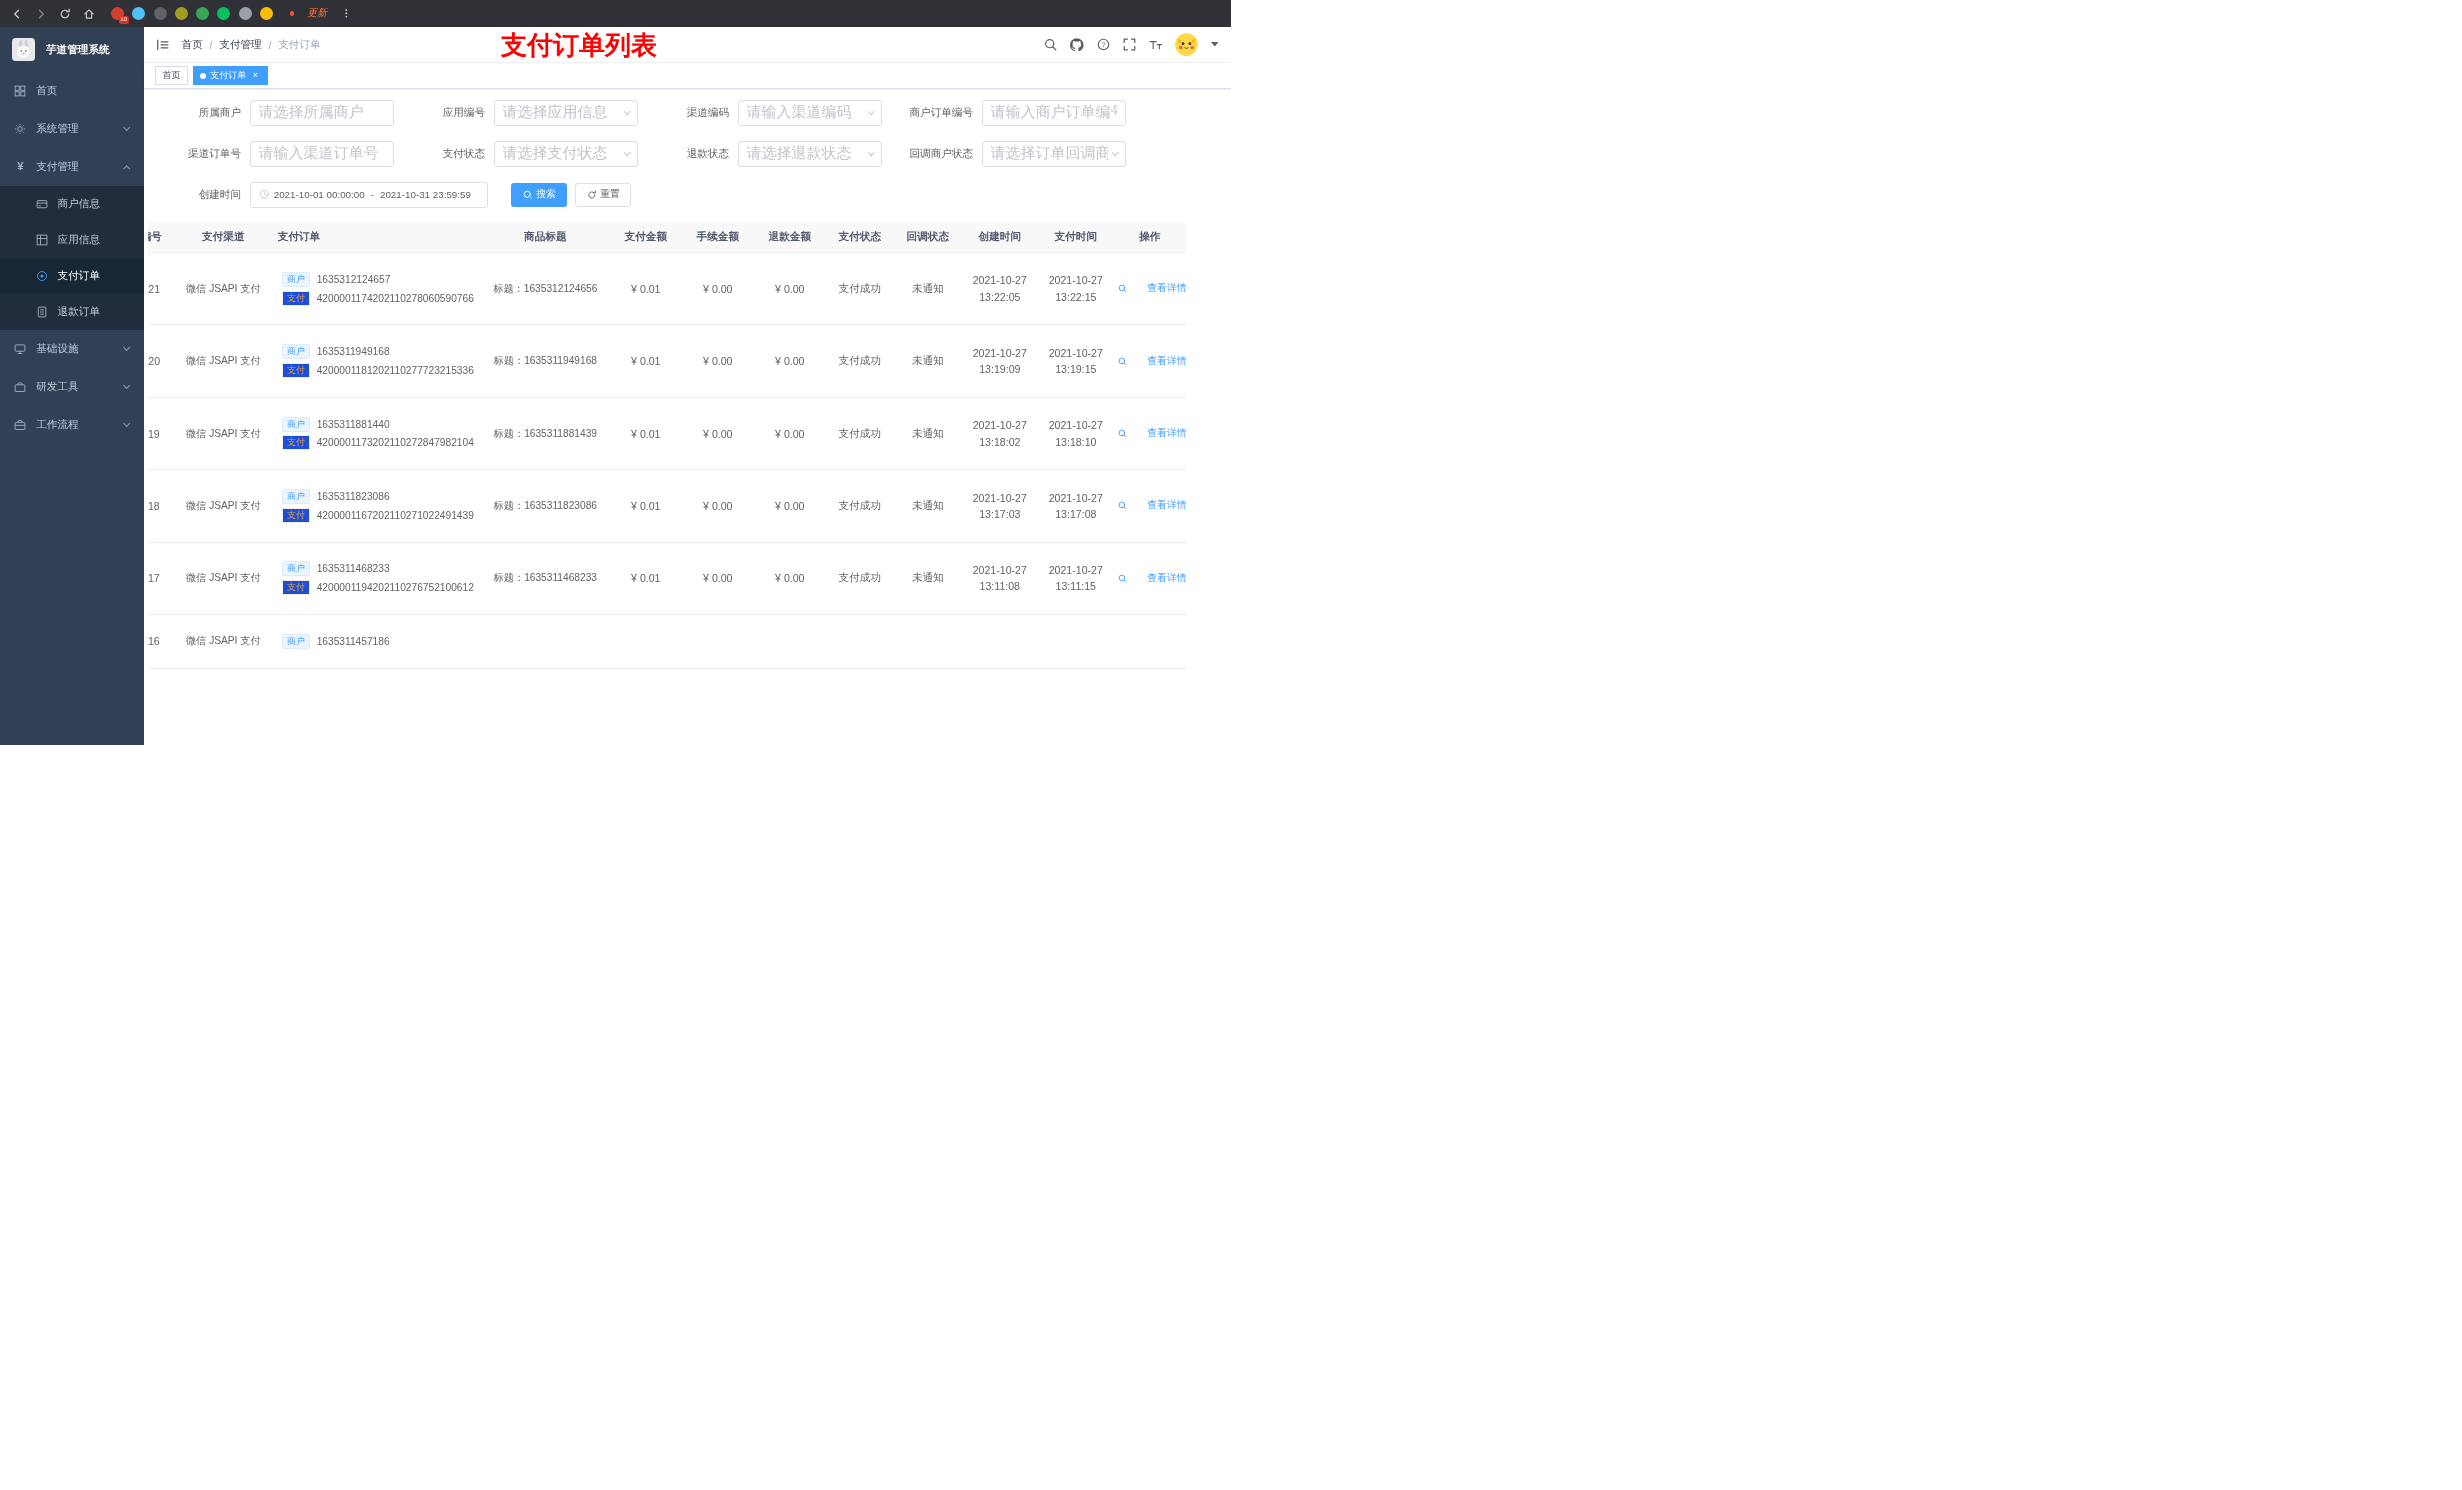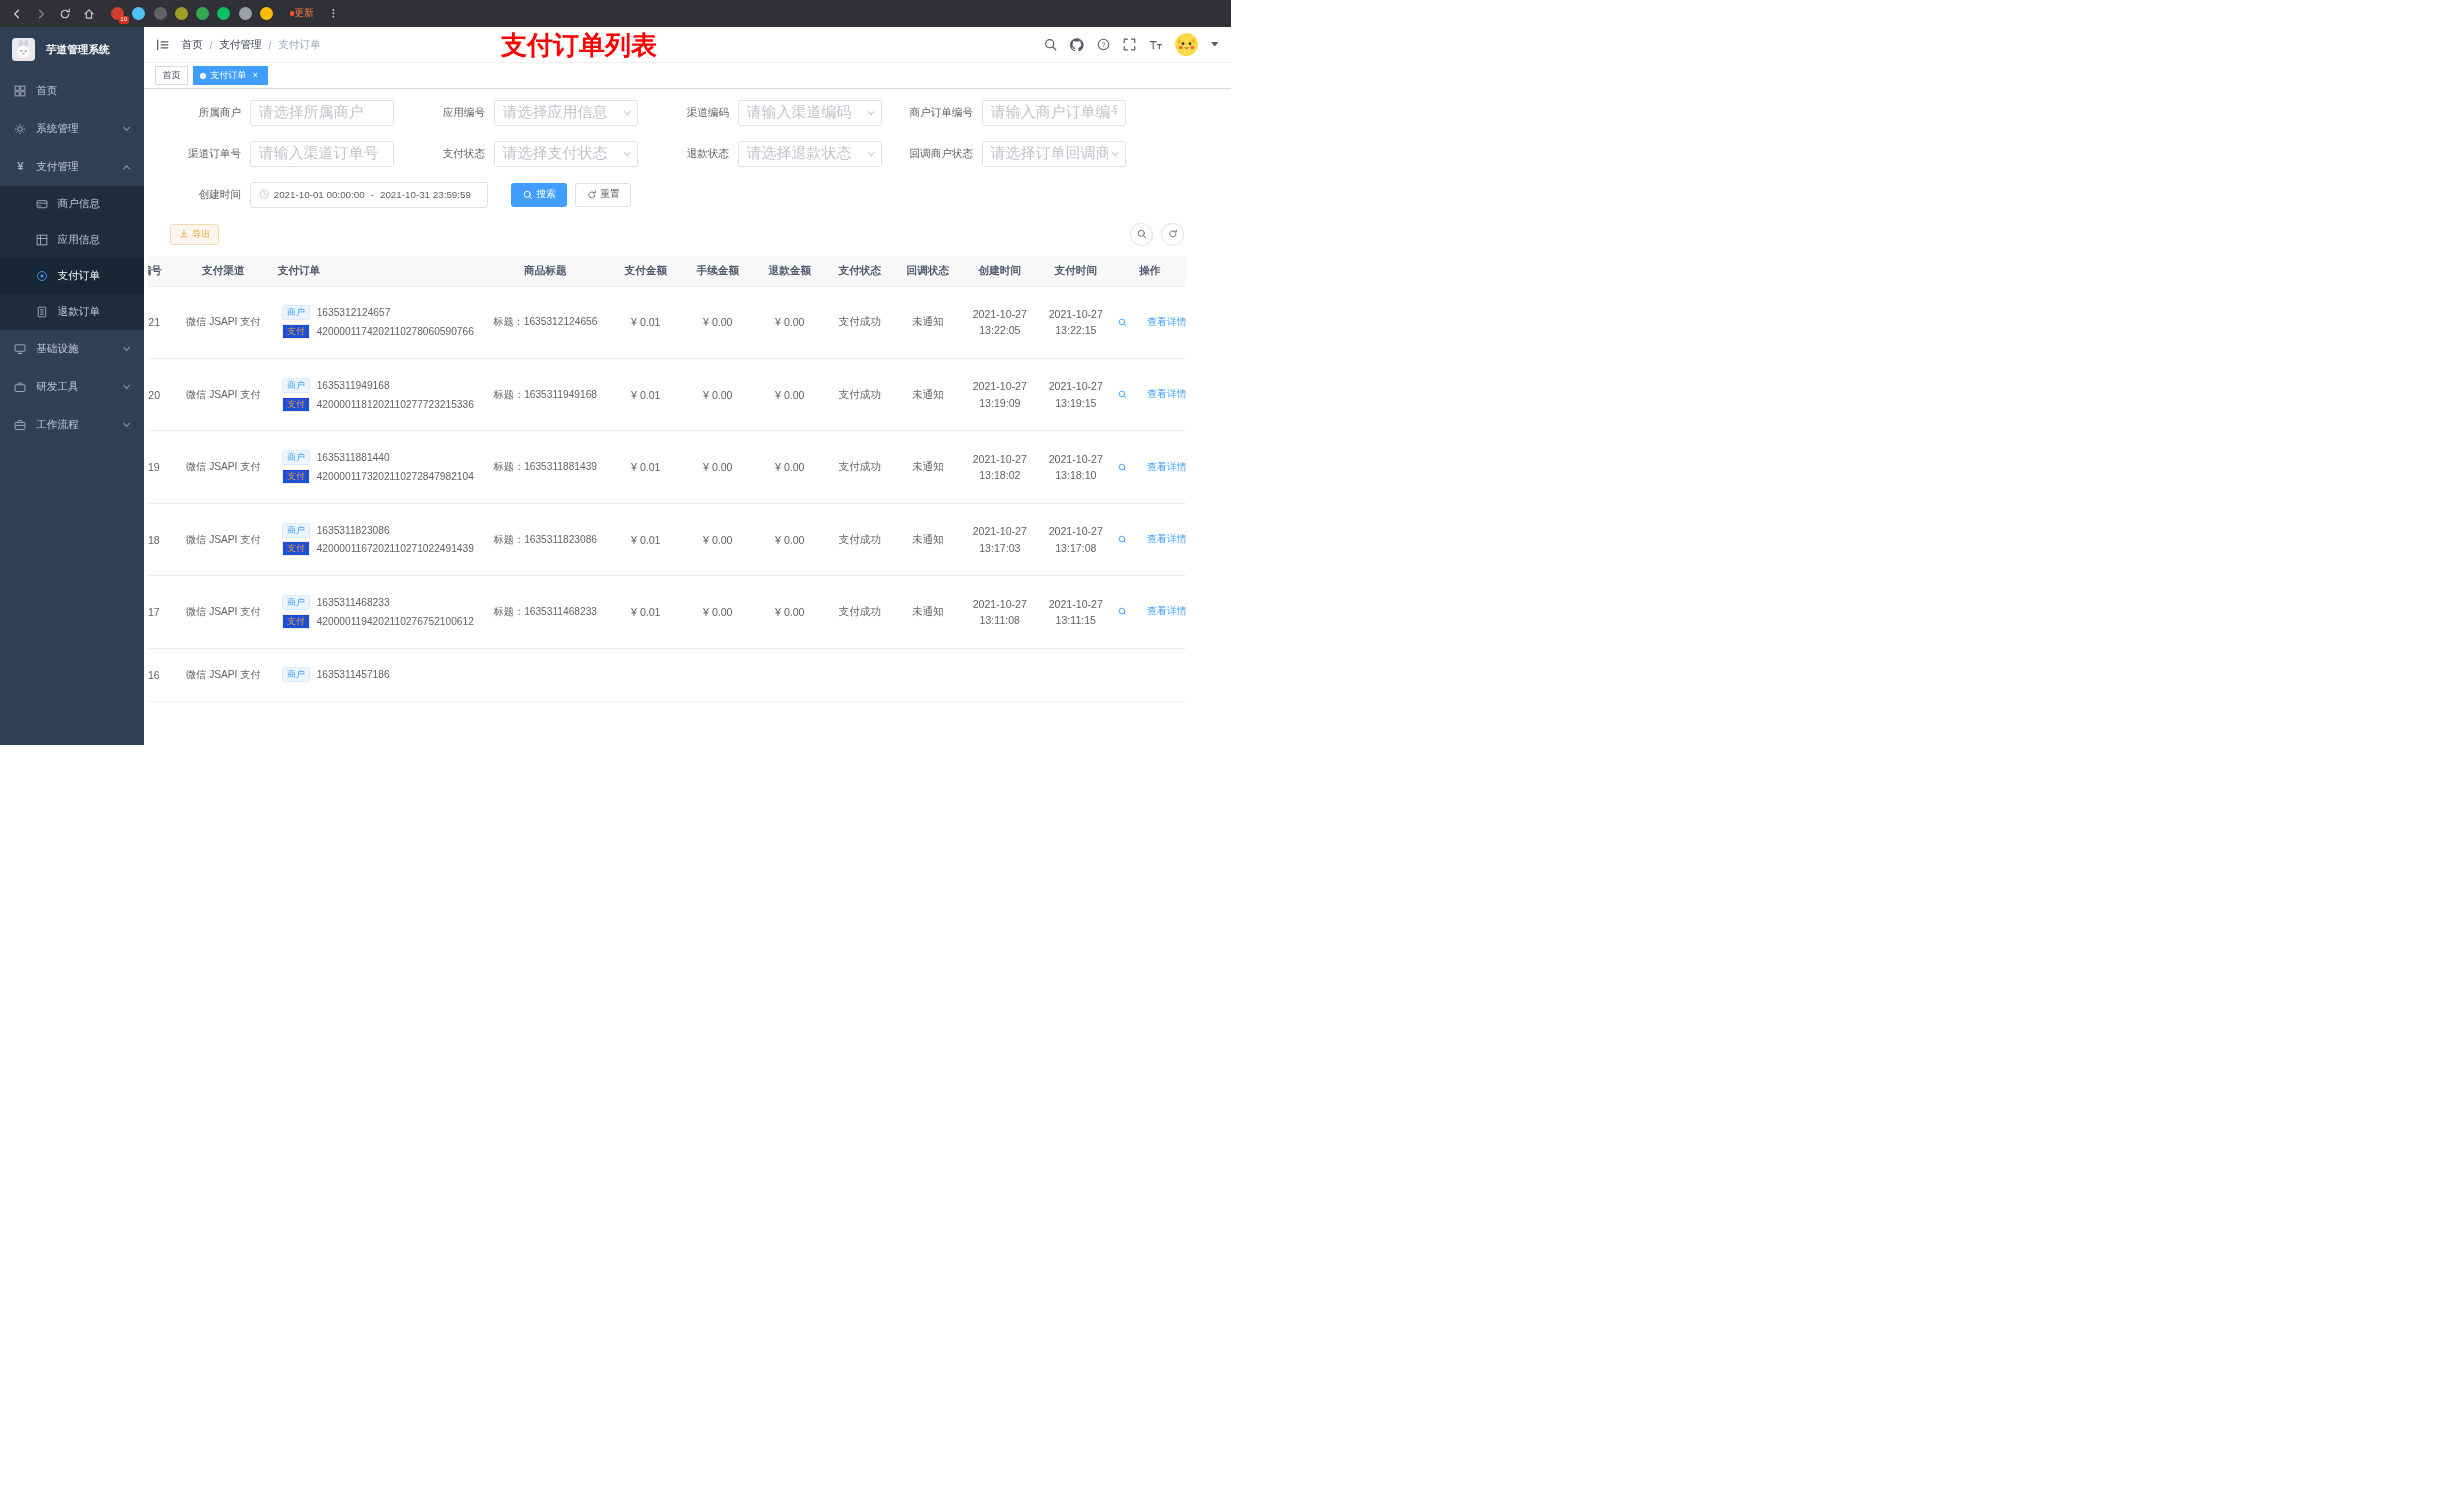--- a/index.html
+++ b/index.html
@@ -10,21 +10,21 @@
   
   .browser-bar { height:27px; background:#2f3136; display:flex; align-items:center; padding:0 6px; gap:3px; }
   .nav-btn { width:21px; height:21px; border-radius:50%; display:flex; align-items:center; justify-content:center; color:#c8cacd; cursor:pointer; flex-shrink:0; }
   .nav-btn.dim { color:#85878a; }
   .omnibox { flex:1; max-width:804px; height:19.7px; background:#1d1f22; border-radius:9.8px; display:flex; align-items:center; padding:0 9px; gap:6px; color:#bdc1c6; }
   .omnibox .url { flex:1; font-size:9.5px; color:#e8eaed; letter-spacing:0.2px; white-space:nowrap; overflow:hidden; }
   .ob-icon { color:#9aa0a6; cursor:pointer; flex-shrink:0; }
   .ext-cluster { display:flex; align-items:center; gap:8.3px; margin:0 7.6px 0 9px; }
   .ext-dot { width:13px; height:13px; border-radius:50%; position:relative; cursor:pointer; flex-shrink:0; }
   .ext-badge { position:absolute; bottom:-3.8px; right:-4.5px; background:#d93025; color:#fff; font-size:6px; line-height:7.6px; padding:0 1.5px; border-radius:2.3px; }
-  .update-label { display:flex; align-items:center; gap:0; color:#ff7d45; font-size:9.8px; margin:0 6px; cursor:pointer; white-space:nowrap; }
+  .update-label { display:flex; align-items:center; gap:13px; color:#ff7d45; font-size:9.8px; margin:0 6px; cursor:pointer; white-space:nowrap;font-style:italic; }
   .update-dot { width:4.5px; height:4.5px; border-radius:50%; background:#ff5630; }
 
   
   .app { display:flex; height:718px; }
   .sidebar { width:144px; flex-shrink:0; background:var(--sidebar-bg,#304156); color:var(--sidebar-text,#bfcbd9); overflow:hidden; }
   .logo-row { height:45px; display:flex; align-items:center; gap:11px; padding:0 12px; cursor:pointer; }
   .logo-title { color:#fff; font-size:10.6px; font-weight:700; white-space:nowrap; }
   .menu-item { height:38px; display:flex; align-items:center; gap:9px; padding:0 13.6px; font-size:10.6px; cursor:pointer; position:relative; white-space:nowrap; }
   .icon-wrap { width:13.6px; display:flex; justify-content:center; color:#a7b1c2; }
   .s-icon { stroke:currentColor; fill:none; stroke-width:1.2; }
@@ -425,42 +425,20 @@
                 <svg width="9.8" height="9.8" viewBox="0 0 16 16" fill="none" stroke="currentColor" stroke-width="1.5" stroke-linecap="round">
                   <path d="M13 8a5 5 0 1 1-1.46-3.54"></path>
                   <path d="M13.6 1.6v3.2h-3.2"></path>
                 </svg>
               </span>
               <span>重置</span>
             </button>
           </div>
         </div>
 
-      <div class="toolbar-row">
-        <button class="export-btn">
-          <svg width="9.8" height="9.8" viewBox="0 0 16 16" fill="none" stroke="currentColor" stroke-width="1.5" stroke-linecap="round" stroke-linejoin="round">
-              <path d="M8 2v7M5 6.5L8 9.5l3-3M3 12.5h10"></path>
-            </svg>
-          <span>导出</span>
-        </button>
-        <div class="mini-group">
-          <span class="mini-circle">
-            <svg width="9.8" height="9.8" viewBox="0 0 16 16" fill="none" stroke="currentColor" stroke-width="1.5" stroke-linecap="round">
-                <circle cx="7" cy="7" r="5"></circle>
-                <path d="M10.8 10.8L14 14"></path>
-              </svg>
-          </span>
-          <span class="mini-circle">
-            <svg width="9.8" height="9.8" viewBox="0 0 16 16" fill="none" stroke="currentColor" stroke-width="1.5" stroke-linecap="round">
-                <path d="M13 8a5 5 0 1 1-1.46-3.54"></path>
-                <path d="M13.6 1.6v3.2h-3.2"></path>
-              </svg>
-          </span>
-        </div>
-      </div>
 
       <div class="table-wrap">
         <table>
           <colgroup id="cols">
               <col style="width:53px">
               <col style="width:91px">
               <col style="width:212px">
               <col style="width:129px">
               <col style="width:72px">
               <col style="width:72px">

